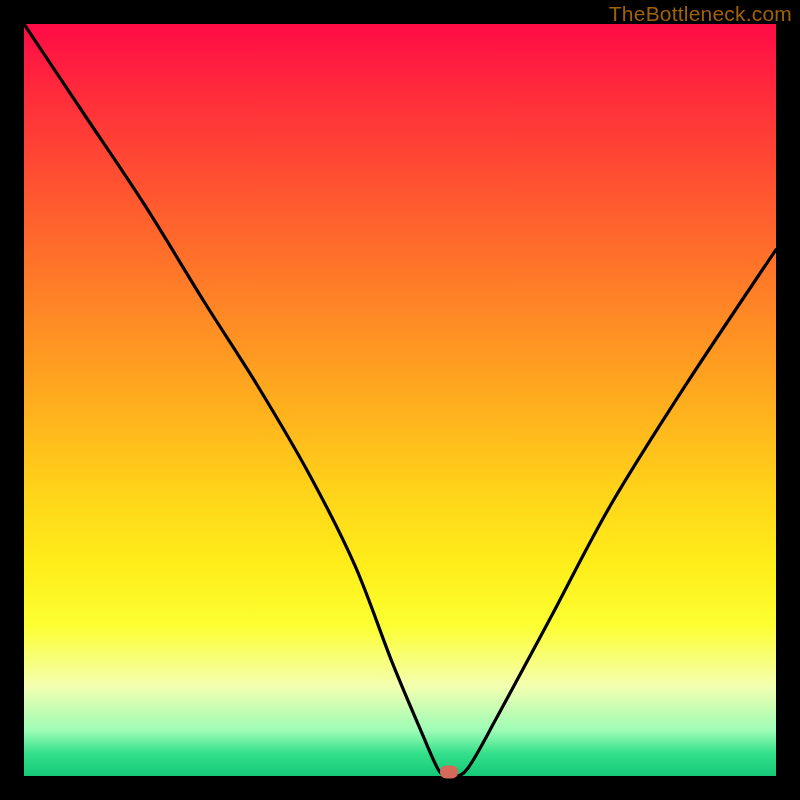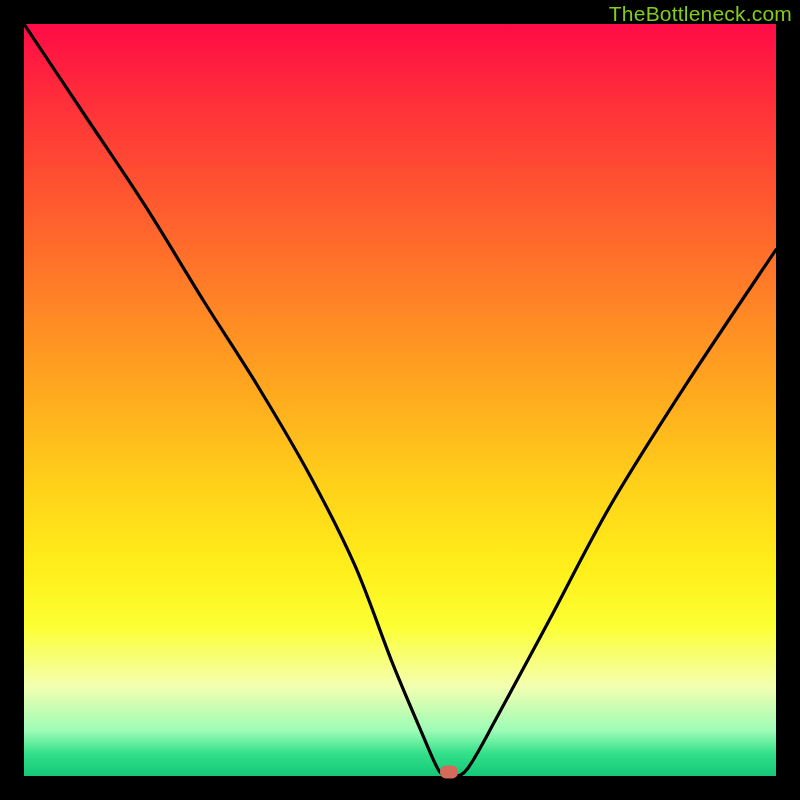--- a/index.html
+++ b/index.html
@@ -38,21 +38,21 @@
       #f4ffb0 88%,
       #9cfcb6 94%,
       #34e08a 97%,
       #14c877 100%
     );
   }
   .watermark {
     position: absolute;
     top: 2px;
     right: 8px;
-    color: #84cc16;
+    color: #a16207;
     font-size: 21px;
     font-weight: 500;
     z-index: 5;
     letter-spacing: 0.2px;
     margin-left: 35px;
   }
   svg.curve {
     position: absolute;
     left: 0;
     top: 0;

